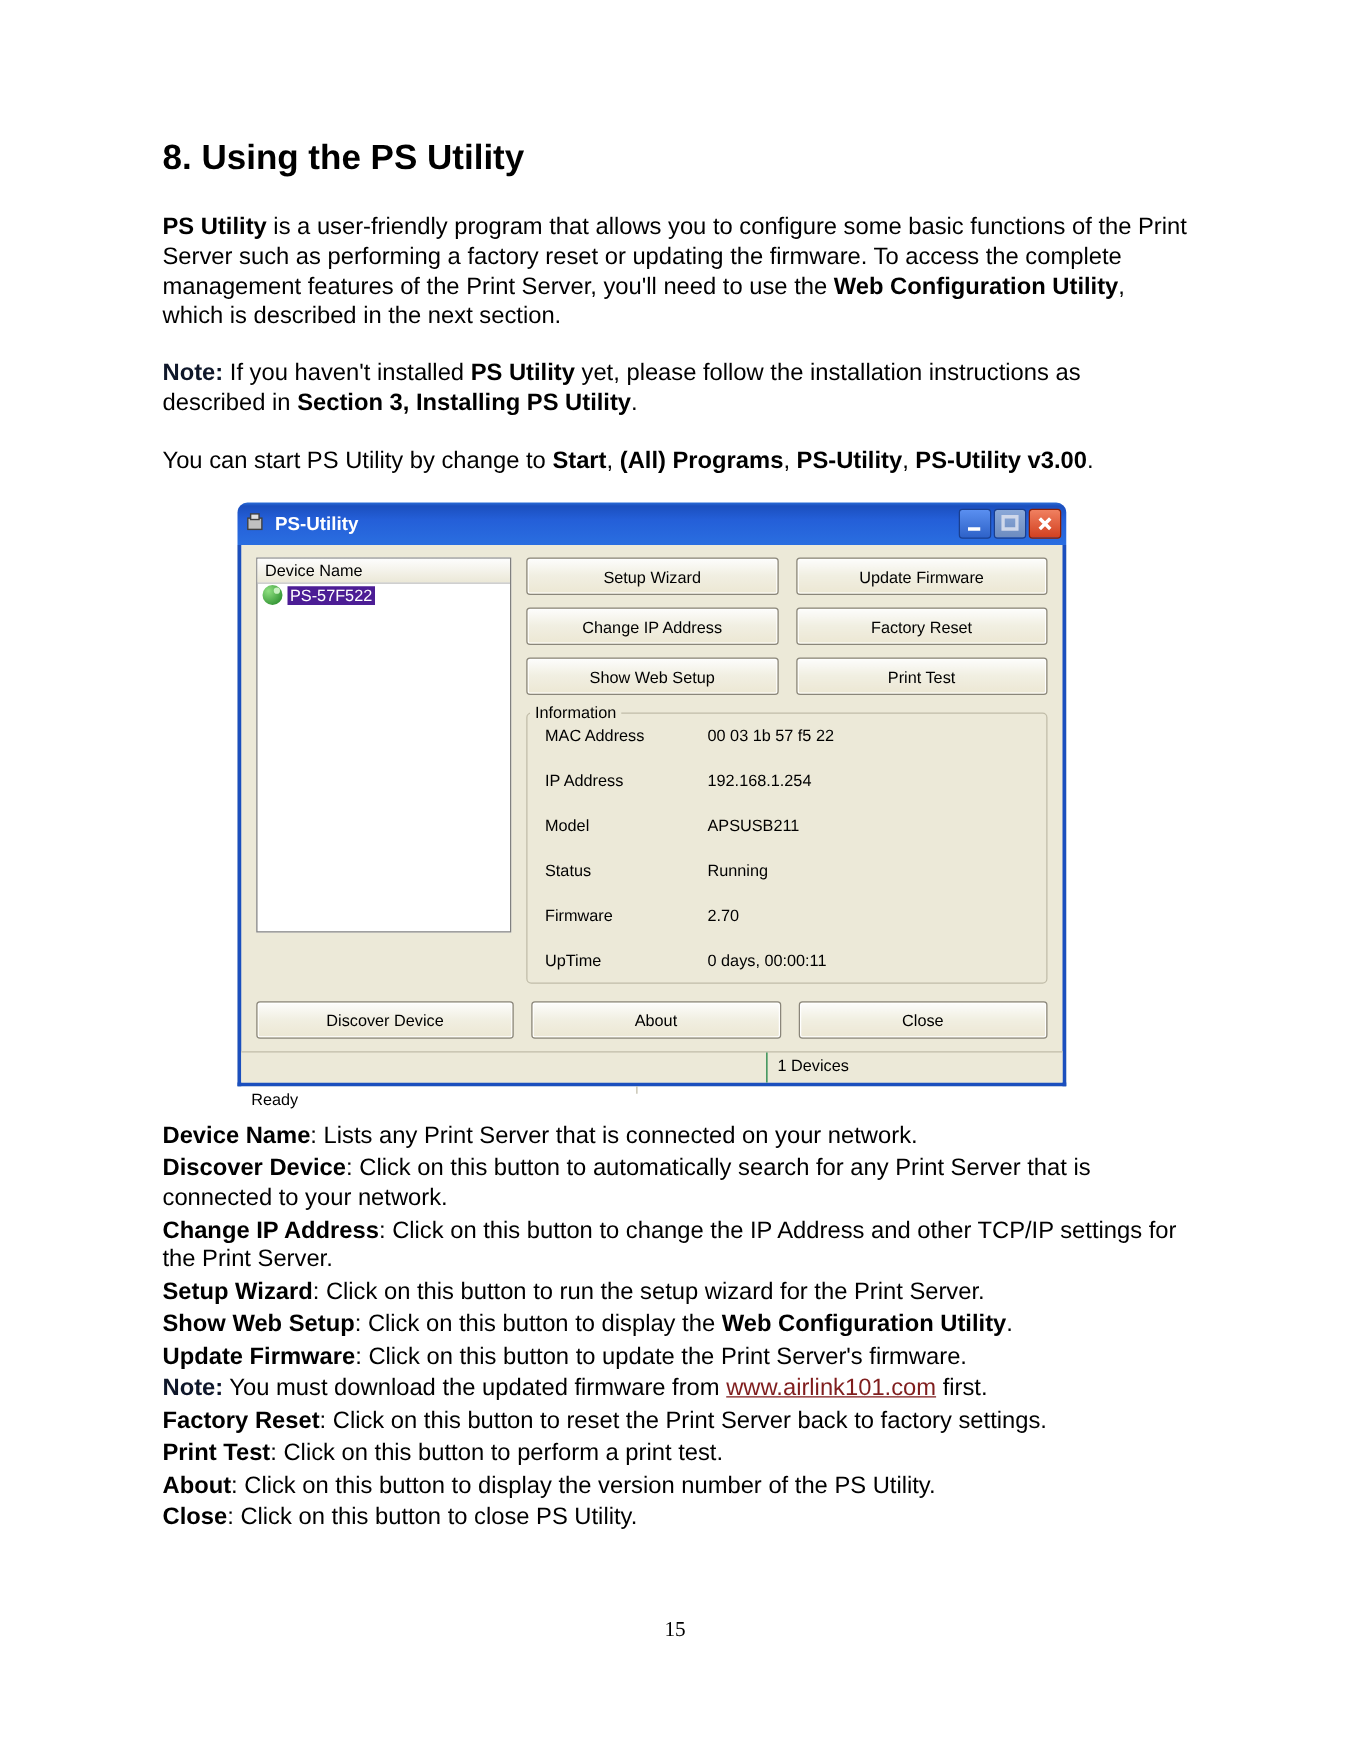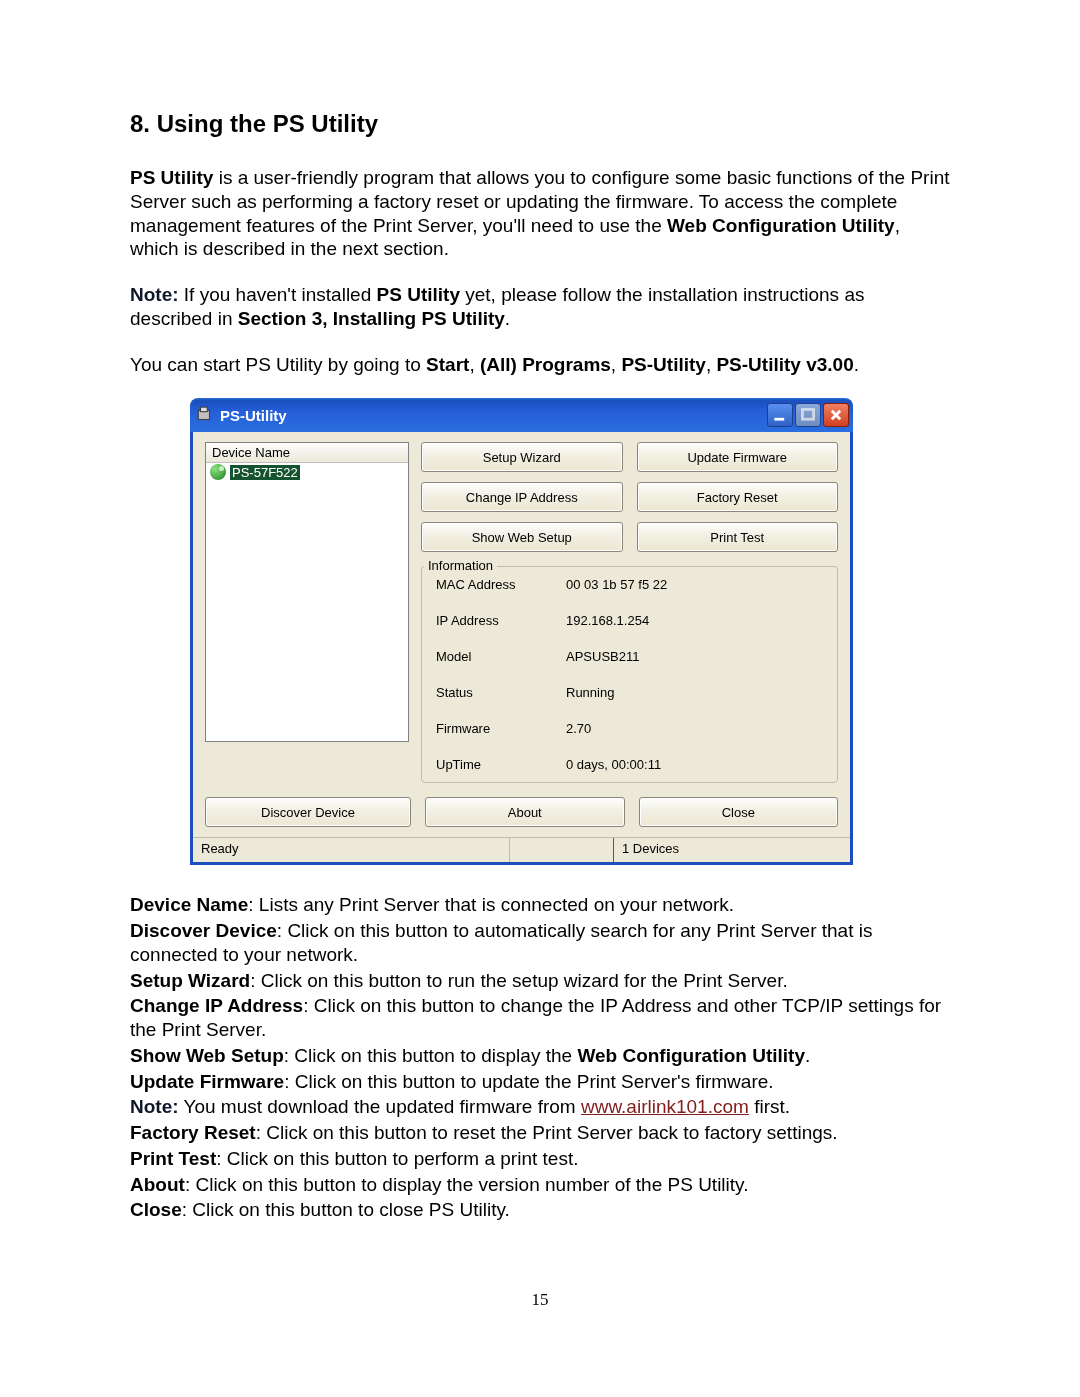--- a/index.html
+++ b/index.html
@@ -8,21 +8,21 @@
     background: #fff;
     font-family: Arial, Helvetica, sans-serif;
     font-size: 19px;
     color: #000;
     width: 1080px;
   }
   .page {
     padding: 110px 130px 40px 130px;
   }
   h2.sect {
-    font-size: 24px;
+    font-size: 28px;
     font-weight: bold;
     margin: 0 0 28px 0;
   }
   p { margin: 4px 0 22px 0; line-height: 1.25; }
   .note-red { color: #0f172a; font-weight: bold; }
   .bold { font-weight: bold; }
   .start-path { font-weight: bold; }
   a.link { color: #7f1d1d; text-decoration: underline; }
 
   
@@ -70,21 +70,21 @@
   .devhead {
     border-bottom: 1px solid #c0c0c0;
     padding: 2px 6px;
     background: linear-gradient(to bottom,#fdfdfd,#ebe8d7);
     font-size: 13px;
   }
   .devitem {
     padding: 1px 4px; display:flex; align-items:center; gap:4px;
   }
   .devitem .seltext {
-    background: #14532d; color: #fff; padding: 0 2px;
+    background: #4c1d95; color: #fff; padding: 0 2px;
   }
   .globe {
     width: 16px; height: 16px; display:inline-block;
     background: radial-gradient(circle at 30% 30%, #8fe080, #1a8020);
     border-radius:50%;
     position: relative;
   }
   .globe::after{content:"";position:absolute;inset:2px 2px auto auto;width:5px;height:5px;background:#c8f0c0;border-radius:50%;}
 
   .rightcol { flex: 1; display:flex; flex-direction:column; }
@@ -112,42 +112,42 @@
   .bottomrow .xpbtn.discover { width: 204px; flex: none; }
   .bottomrow .xpbtn.half { flex:1; }
 
   .statusbar {
     margin: 10px -12px 0 -12px; height: 24px; border-top: 1px solid #c0bca8;
     background:#ece9d8; display:flex; font-size:13px;
   }
   .statusbar .cell {
     padding: 3px 8px; border-right: 1px solid #c0bca8;
   }
-  .statusbar .cell:first-child { width: 300px; }
+  .statusbar .cell:first-child { width: 300px; margin-top: 27px; }
   .statusbar .cell.right { margin-left:auto; border-right:none; border-left:1px solid #15803d; width:220px; text-align:left;}
 
   .defs p { margin: 0 0 2px 0; }
   .pagenum { text-align:center; font-family: "Times New Roman", serif; font-size: 17px; margin-top: 68px;}
 </style>
 </head>
 <body>
 
 <div class="page">
   <h2 class="sect">8. Using the PS Utility</h2>
 
   <p>
     <span class="bold">PS Utility</span><span> is a user-friendly program that allows you to configure some basic functions of the Print Server such as performing a factory reset or updating the firmware. To access the complete management features of the Print Server, you'll need to use the </span><span class="bold">Web Configuration Utility</span><span>, which is described in the next section.</span>
   </p>
 
   <p>
     <span class="note-red">Note:</span><span> If you haven't installed </span><span class="bold">PS Utility</span><span> yet, please follow the installation instructions as described in </span><span class="bold">Section 3, Installing PS Utility</span><span>.</span>
   </p>
 
   <p>
-    <span>You can start PS Utility by going to </span><span class="start-path">Start</span><span>, </span><span class="start-path">(All) Programs</span><span>, </span><span class="start-path">PS-Utility</span><span>, </span><span class="start-path">PS-Utility v3.00</span><span>.</span>
+    <span>You can start PS Utility by change to </span><span class="start-path">Start</span><span>, </span><span class="start-path">(All) Programs</span><span>, </span><span class="start-path">PS-Utility</span><span>, </span><span class="start-path">PS-Utility v3.00</span><span>.</span>
   </p>
 
   <div class="win-wrap">
     <div class="titlebar">
       <span class="appicon">
         <svg viewBox="0 0 16 16">
             <rect x="2" y="4" width="10" height="8" fill="#c0c0c0" stroke="#404040"></rect>
             <rect x="4" y="1" width="6" height="4" fill="#e0e0e0" stroke="#404040"></rect>
           </svg>
       </span>
@@ -221,22 +221,22 @@
       <div class="statusbar">
         <div class="cell">Ready</div>
         <div class="cell right">1 Devices</div>
       </div>
     </div>
   </div>
 
   <div class="defs">
     <p><span class="bold">Device Name</span><span>: Lists any Print Server that is connected on your network.</span></p>
     <p><span class="bold">Discover Device</span><span>: Click on this button to automatically search for any Print Server that is connected to your network.</span></p>
+    <p><span class="bold">Change IP Address</span><span>: Click on this button to change the IP Address and other TCP/IP settings for the Print Server.</span></p>
     <p><span class="bold">Setup Wizard</span><span>: Click on this button to run the setup wizard for the Print Server.</span></p>
-    <p><span class="bold">Change IP Address</span><span>: Click on this button to change the IP Address and other TCP/IP settings for the Print Server.</span></p>
     <p><span class="bold">Show Web Setup</span><span>: Click on this button to display the </span><span class="bold">Web Configuration Utility</span><span>.</span></p>
     <p><span class="bold">Update Firmware</span><span>: Click on this button to update the Print Server's firmware.</span></p>
     <p><span class="note-red">Note:</span><span> You must download the updated firmware from </span><a href="#" class="link">www.airlink101.com</a><span> first.</span></p>
     <p><span class="bold">Factory Reset</span><span>: Click on this button to reset the Print Server back to factory settings.</span></p>
     <p><span class="bold">Print Test</span><span>: Click on this button to perform a print test.</span></p>
     <p><span class="bold">About</span><span>: Click on this button to display the version number of the PS Utility.</span></p>
     <p><span class="bold">Close</span><span>: Click on this button to close PS Utility.</span></p>
   </div>
 
   <div class="pagenum">15</div>

